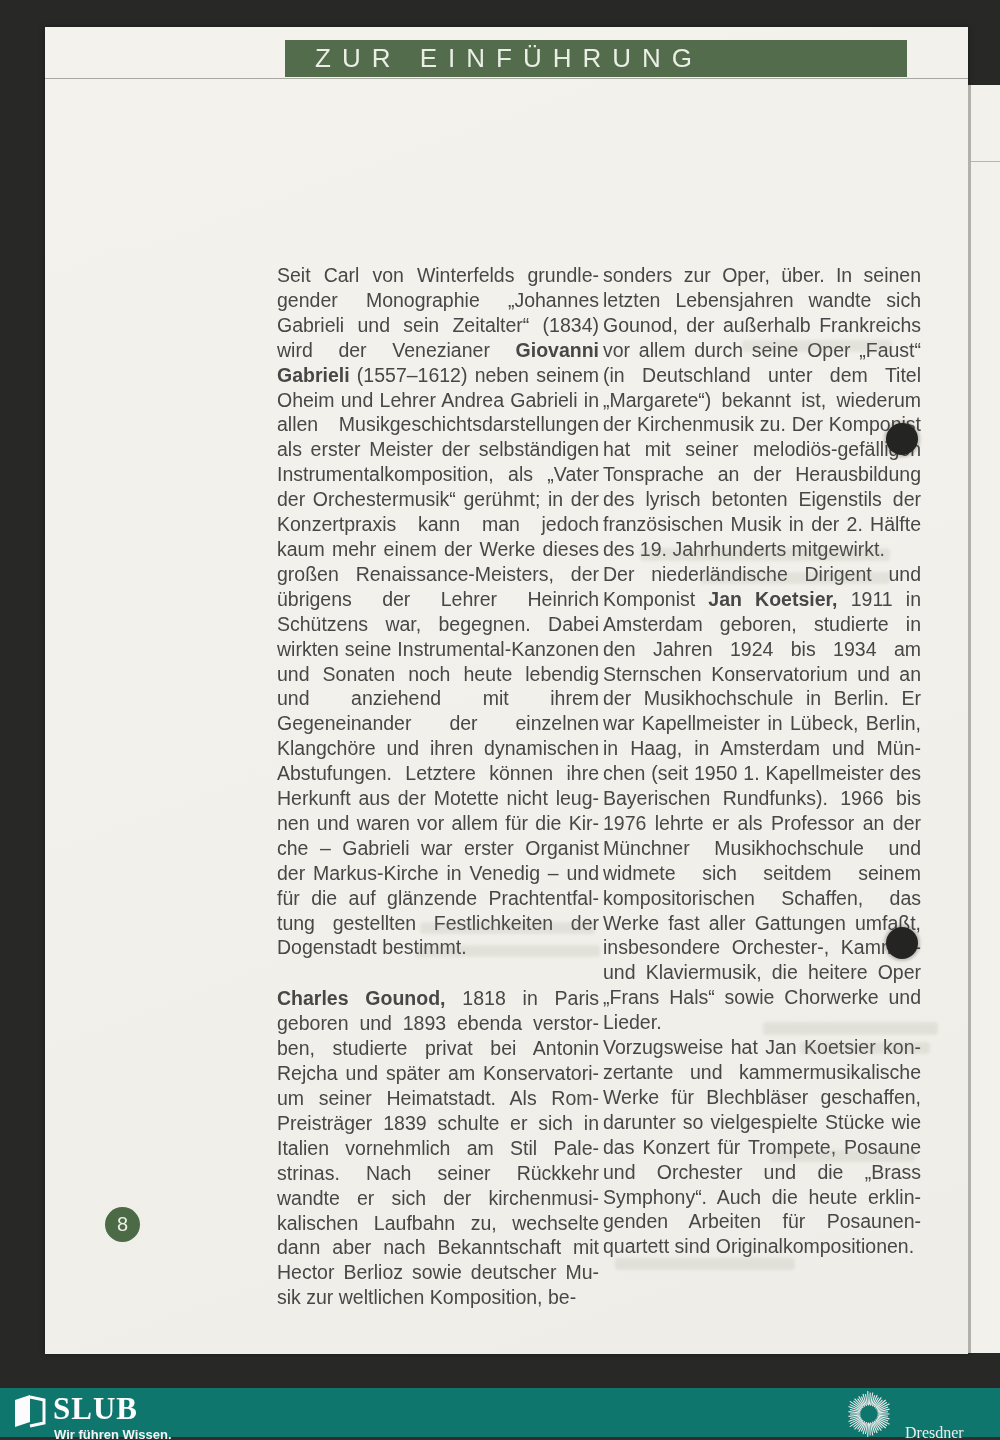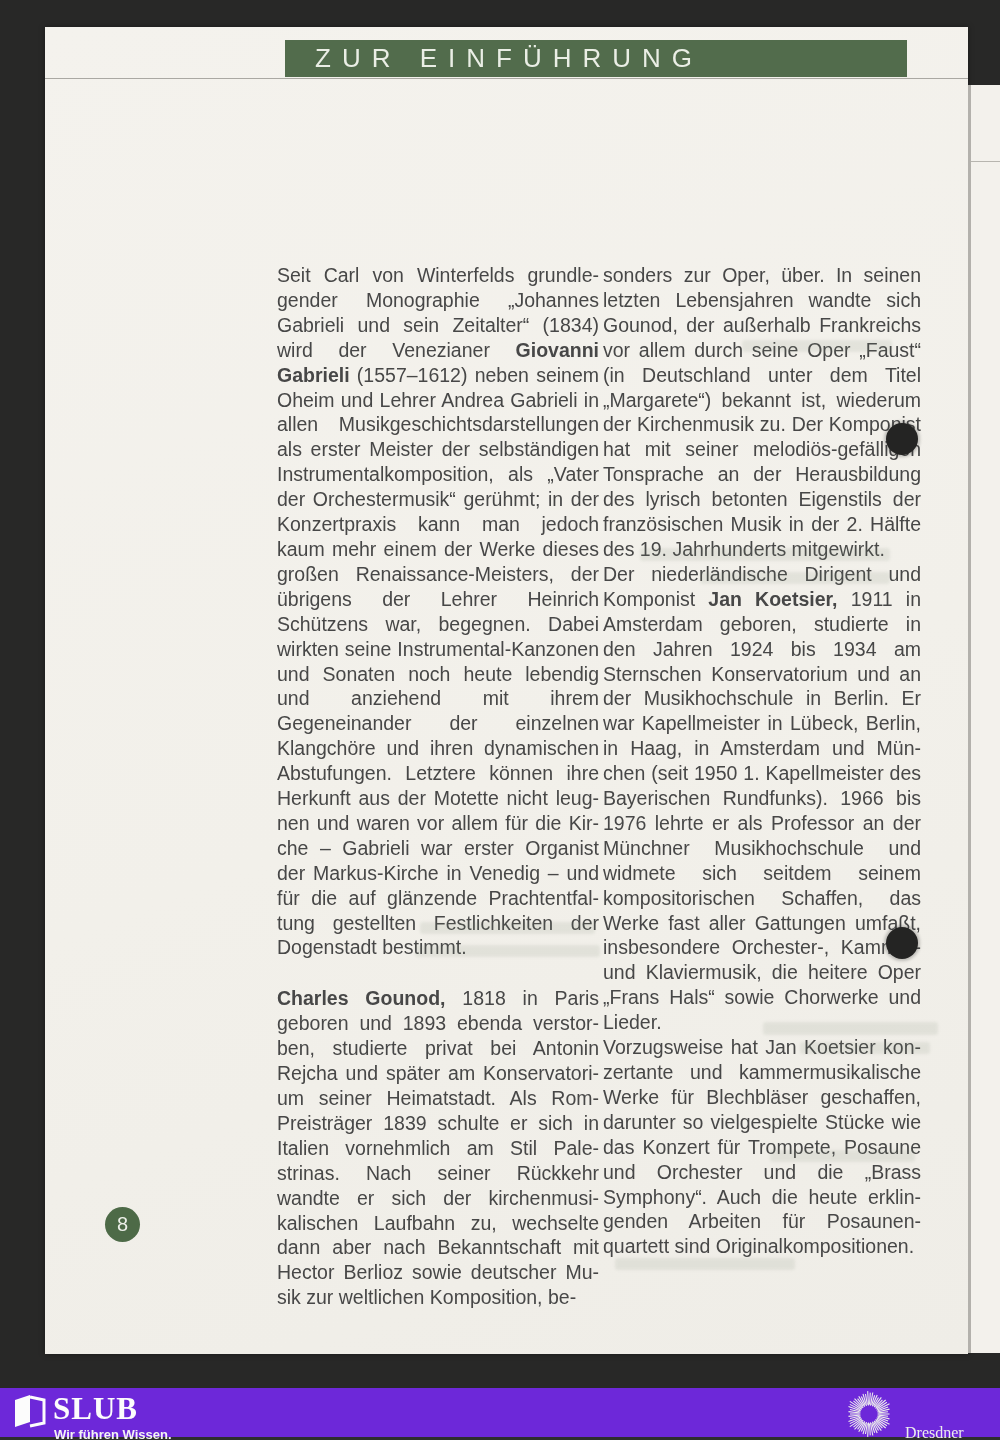--- a/index.html
+++ b/index.html
@@ -65,21 +65,21 @@
   .hole1{left:886px;top:423px;}
   .hole2{left:886px;top:927px;}
   
   .ghost{
     position:absolute;background:#76856f;opacity:.12;filter:blur(1.5px);
     border-radius:3px;
   }
   
   .footer{
     position:absolute;left:0;top:1388px;width:1000px;height:52px;
-    background:#6d28d9;border-bottom:3px solid #2e2e2e;box-sizing:border-box;
+    background:#0f766e;border-bottom:3px solid #2e2e2e;box-sizing:border-box;
   }
   .slub{position:absolute;left:13px;top:3px;width:300px;height:46px;cursor:pointer;}
   .slub svg{position:absolute;left:0;top:2px;}
   .slub .name{
     position:absolute;left:40px;top:0px;
     font-family:"Liberation Serif", serif;font-weight:bold;
     font-size:31px;color:#fcfcfc;letter-spacing:1px;
   }
   .slub .tagline{
     position:absolute;left:41px;top:36px;

